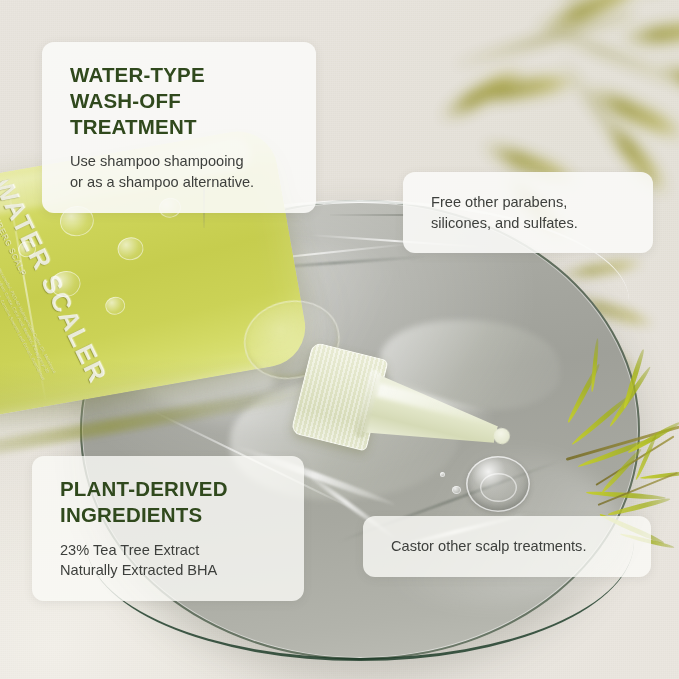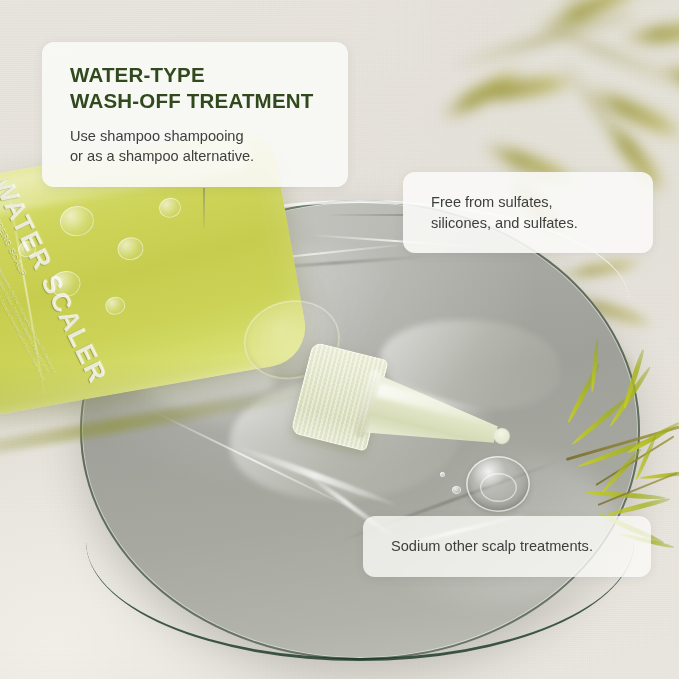--- a/index.html
+++ b/index.html
@@ -273,21 +273,21 @@
     margin-bottom:12px;
     white-space:pre-line;
   }
   .card p {
     color:#3d3f3c;
     font-size:14.6px;
     line-height:1.42;
     white-space:pre-line;
     font-weight:400;
   }
-  #card-1 { left:42px;  top:42px;  width:306px; }
+  #card-1 { left:42px;  top:42px;  width:274px; }
   #card-2 { left:403px; top:172px; width:250px; }
   #card-3 { left:32px;  top:456px; width:272px; }
   #card-4 { left:363px; top:516px; width:288px; }
 
   .connector-v {
     position:absolute; width:1.5px;
     background:linear-gradient(180deg, rgba(120,124,116,.55), rgba(120,124,116,.08));
   }
   .connector-h {
     position:absolute; height:1.5px;
@@ -410,22 +410,28 @@
   <div class="connector-h" id="conn-2"></div>
 
   <div class="card" id="card-1">
     <h2>WATER-TYPE
 WASH-OFF TREATMENT</h2>
     <p>Use shampoo shampooing
 or as a shampoo alternative.</p>
   </div>
 
   <div class="card" id="card-2">
-    <p>Free from sulfates,
+    <p>Free other parabens,
 silicones, and sulfates.</p>
   </div>
 
+  <div class="card translucent" id="card-3">
+    <h2>PLANT-DERIVED
+INGREDIENTS</h2>
+    <p>23% Tea Tree Extract
+Naturally Extracted BHA</p>
+  </div>
 
   <div class="card translucent" id="card-4">
-    <p>Sodium other scalp treatments.</p>
+    <p>Castor other scalp treatments.</p>
   </div>
 
 </div>
 
 </body></html>

